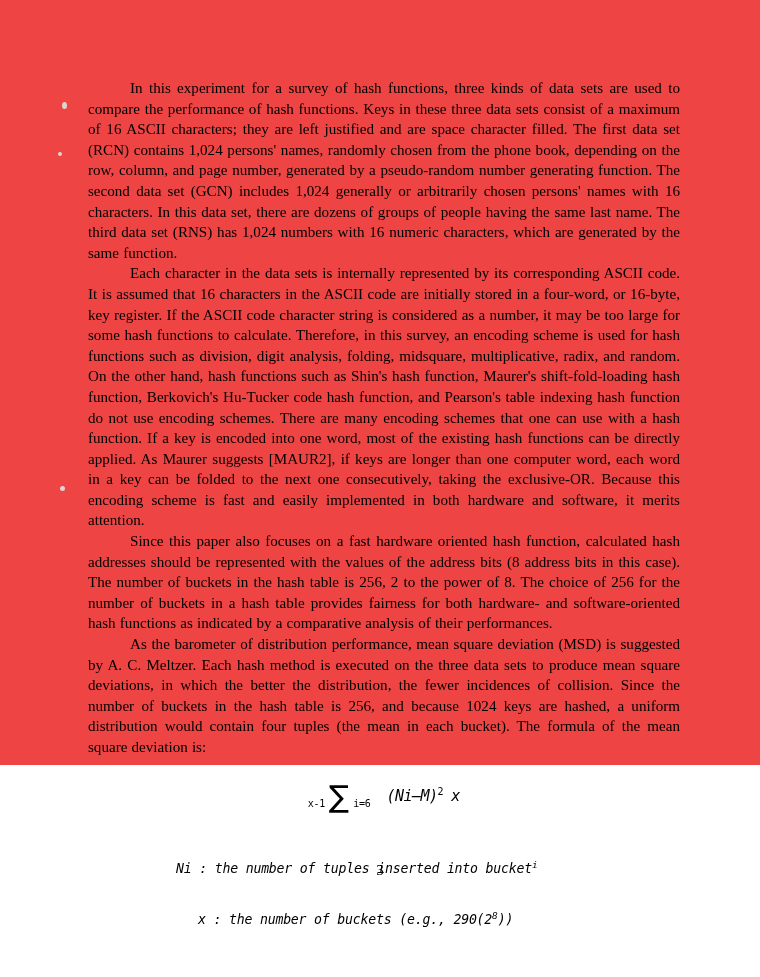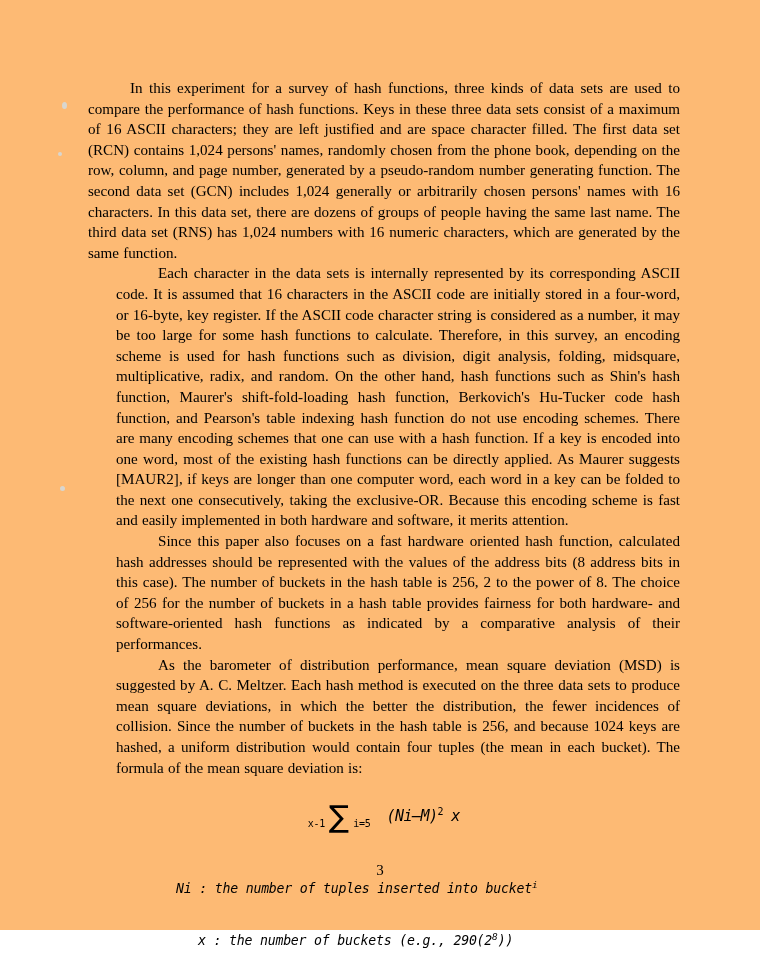--- a/index.html
+++ b/index.html
@@ -10,42 +10,41 @@
     width: 760px;
     height: 977px;
     background: #ffffff;
     font-family: "Liberation Serif", serif;
     color: #000000;
     overflow: hidden;
   }
   .page {
     position: relative;
     width: 760px;
-    height: 930px;
+    height: 765px;
     box-sizing: border-box;
-    background: #fdba74;
+    background: #ef4444;
   }
   .content {
     position: absolute;
     left: 88px;
     top: 78px;
     width: 592px;
   }
   p.para {
     margin: 0 0 0 0;
     font-size: 15.1px;
     line-height: 20.6px;
     text-align: justify;
     text-indent: 42px;
     word-spacing: 0.4px;
     hyphens: none;
   }
   p.para + p.para {
     margin-top: 0px;
-    margin-left: 28px;
   }
   .formula {
     margin-top: 26px;
     text-align: center;
     font-family: "Liberation Serif", serif;
   }
   .sigma-block {
     display: inline-block;
     position: relative;
     text-align: center;
@@ -145,21 +144,21 @@
     <p class="para">Each character in the data sets is internally represented by its corresponding ASCII code.  It is assumed that 16 characters in the ASCII code are initially stored in a four-word, or 16-byte, key register.  If the ASCII code character string is considered as a number, it may be too large for some hash functions to calculate.  Therefore, in this survey, an encoding scheme is used for hash functions such as division, digit analysis, folding, midsquare, multiplicative, radix, and random.  On the other hand, hash functions such as Shin's hash function, Maurer's shift-fold-loading hash function, Berkovich's Hu-Tucker code hash function, and Pearson's table indexing hash function do not use encoding schemes.  There are many encoding schemes that one can use with a hash function.  If a key is encoded into one word, most of the existing hash functions can be directly applied.  As Maurer suggests [MAUR2], if keys are longer than one computer word, each word in a key can be folded to the next one consecutively, taking the exclusive-OR.  Because this encoding scheme is fast and easily implemented in both hardware and software, it merits attention.</p>
 
     <p class="para">Since this paper also focuses on a fast hardware oriented hash function, calculated hash addresses should be represented with the values of the address bits (8 address bits in this case).  The number of buckets in the hash table is 256, 2 to the power of 8.  The choice of 256 for the number of buckets in a hash table provides fairness for both hardware- and software-oriented hash functions as indicated by a comparative analysis of their performances.</p>
 
     <p class="para">As the barometer of distribution performance, mean square deviation (MSD) is suggested by A. C. Meltzer.  Each hash method is executed on the three data sets to produce mean square deviations, in which the better the distribution, the fewer incidences of collision.  Since the number of buckets in the hash table is 256, and because 1024 keys are hashed, a uniform distribution would contain four tuples (the mean in each bucket).  The formula of the mean square deviation is:</p>
 
     <div class="formula">
       <span class="sigma-block">
         <span class="sigma-upper">x-1</span>
         <span class="sigma-glyph">∑</span>
-        <span class="sigma-lower">i=5</span>
+        <span class="sigma-lower">i=6</span>
       </span>
       <span class="frac">
         <span class="num"><span>(Ni–M)</span><sup>2</sup></span>
         <span class="bar"></span>
         <span class="den">x</span>
       </span>
     </div>
 
     <div class="defline def1"><span>Ni : the number of tuples inserted into bucket</span><sup>i</sup></div>
 

